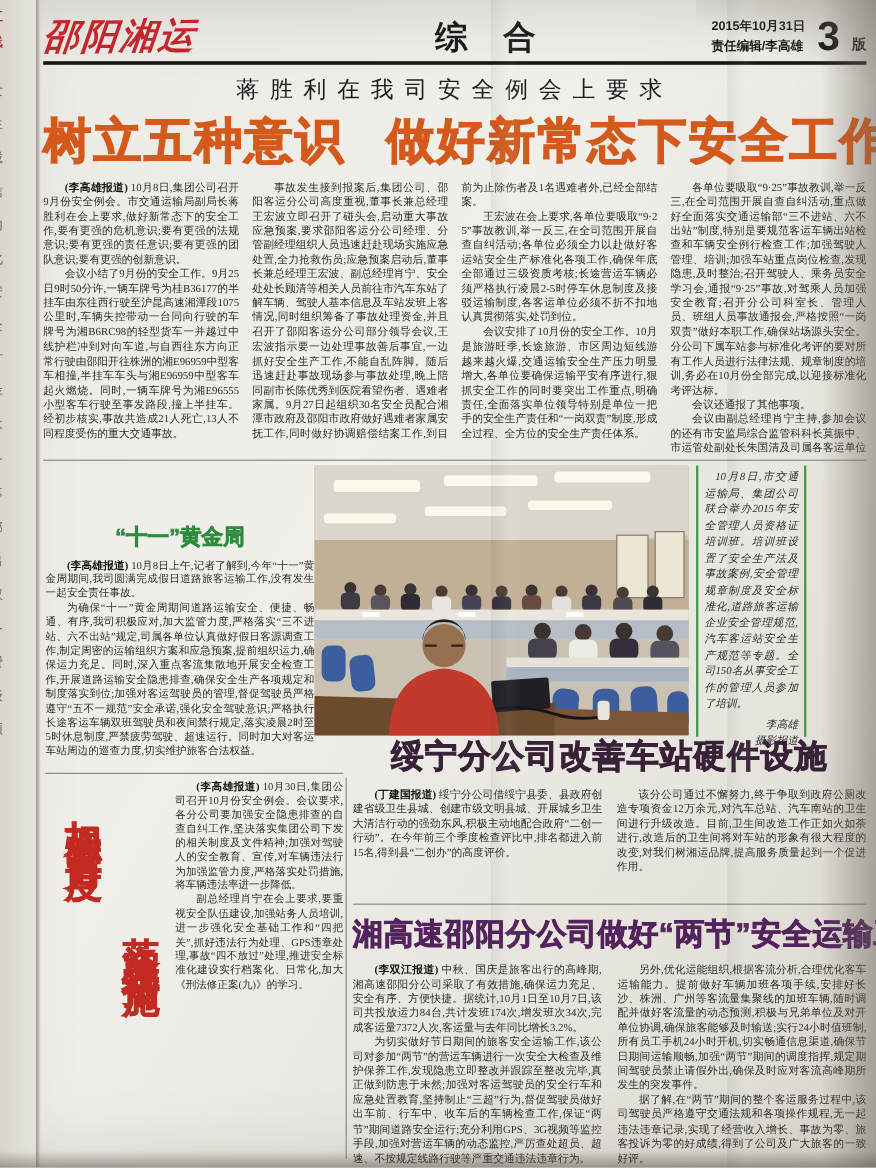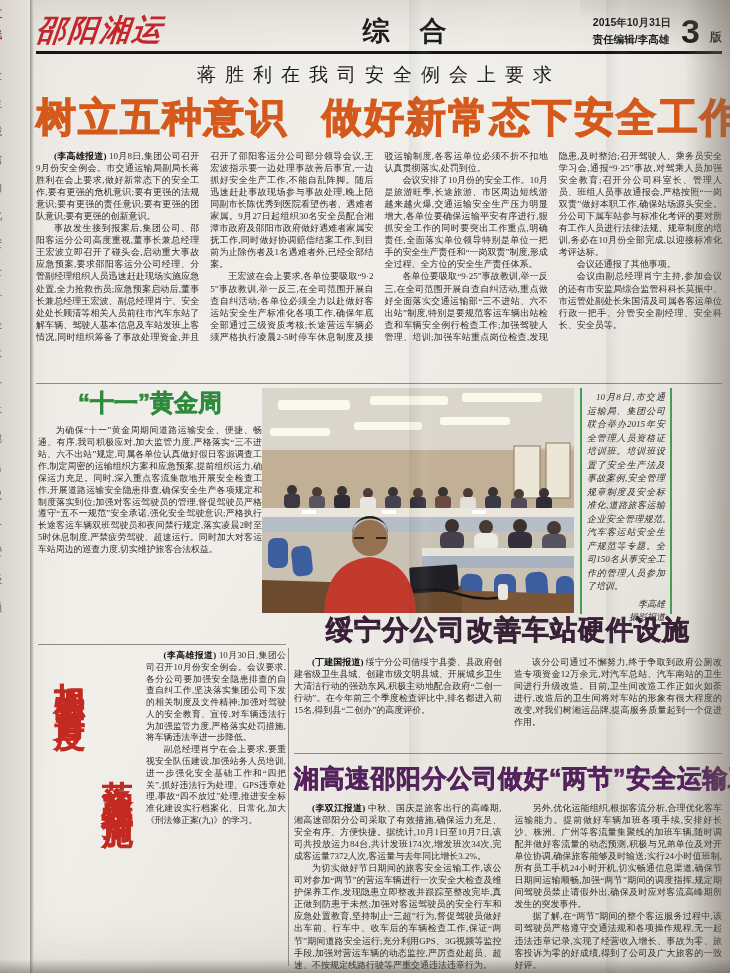--- a/index.html
+++ b/index.html
@@ -47,21 +47,21 @@
   .body-text{font-size:9px;line-height:1.34;text-align:justify;word-break:break-all;color:#2e2c2a;}
   .body-text p{margin:0;text-indent:2em;}
   .byl{font-weight:bold;color:#111;}
   .a1-body{position:absolute;top:150px;left:0;width:686px;height:230px;overflow:hidden;
     column-count:4;column-gap:11px;}
   .rule-h{position:absolute;left:0;width:686px;border-top:1px solid #8d8a84;}
   
   .gw{position:absolute;top:388px;left:2px;width:224px;}
   .gw-t{font-family:"Liberation Sans",sans-serif;font-weight:900;text-align:center;
     color:#2e8b3e;line-height:1.25;-webkit-text-stroke:.6px #2e8b3e;}
-  .gw-t .l1{font-size:24px;display:block;}
+  .gw-t .l1{font-size:18px;display:block;margin-top:48px;}
   .gw-t .l2{font-size:24px;display:block;letter-spacing:0px;}
   .gw-body{margin-top:7px;height:186px;overflow:hidden;font-size:8.9px;}
   
   .photo-unit{position:absolute;top:388px;left:226px;width:448px;height:226px;display:flex;}
   .photo{width:312px;height:225px;background:#cfc8bc;flex:0 0 auto;}
   .caption-box{margin-left:6px;width:92px;border-left:2px solid #459e52;border-right:2px solid #459e52;
     padding:3px 5px;font-size:9px;line-height:1.5;color:#2d2b28;font-style:italic;}
   .caption-box p{margin:0;text-indent:1em;word-break:break-all;text-align:justify;}
   .credit{margin-top:4px;text-align:right;font-style:italic;line-height:1.5;}
   
@@ -134,34 +134,36 @@
         <div class="page-ban">版</div>
       </div>
     </div>
 
     <div class="kicker">蒋胜利在我司安全例会上要求</div>
     <div class="a1-title">
       <span>树立五种意识</span><span class="gap"></span><span>做好新常态下安全工作</span>
     </div>
     <div class="a1-body body-text">
       <p><span class="byl">(李高雄报道)</span> <span>10月8日,集团公司召开9月份安全例会。市交通运输局副局长蒋胜利在会上要求,做好新常态下的安全工作,要有更强的危机意识;要有更强的法规意识;要有更强的责任意识;要有更强的团队意识;要有更强的创新意识。</span></p>
+      <p>会议小结了9月份的安全工作。9月25日9时50分许,一辆车牌号为桂B36177的半挂车由东往西行驶至沪昆高速湘潭段1075公里时,车辆失控带动一台同向行驶的车牌号为湘B6RC98的轻型货车一并越过中线护栏冲到对向车道,与自西往东方向正常行驶由邵阳开往株洲的湘E96959中型客车相撞,半挂车车头与湘E96959中型客车起火燃烧。同时,一辆车牌号为湘E96555小型客车行驶至事发路段,撞上半挂车。经初步核实,事故共造成21人死亡,13人不同程度受伤的重大交通事故。</p>
       <p>事故发生接到报案后,集团公司、邵阳客运分公司高度重视,董事长兼总经理王宏波立即召开了碰头会,启动重大事故应急预案,要求邵阳客运分公司经理、分管副经理组织人员迅速赶赴现场实施应急处置,全力抢救伤员;应急预案启动后,董事长兼总经理王宏波、副总经理肖宁、安全处处长顾清等相关人员前往市汽车东站了解车辆、驾驶人基本信息及车站发班上客情况,同时组织筹备了事故处理资金,并且召开了邵阳客运分公司部分领导会议,王宏波指示要一边处理事故善后事宜,一边抓好安全生产工作,不能自乱阵脚。随后迅速赶赴事故现场参与事故处理,晚上陪同副市长陈优秀到医院看望伤者、遇难者家属。9月27日起组织30名安全员配合湘潭市政府及邵阳市政府做好遇难者家属安抚工作,同时做好协调赔偿结案工作,到目前为止除伤者及1名遇难者外,已经全部结案。</p>
       <p>王宏波在会上要求,各单位要吸取“9·25”事故教训,举一反三,在全司范围开展自查自纠活动;各单位必须全力以赴做好客运站安全生产标准化各项工作,确保年底全部通过三级资质考核;长途营运车辆必须严格执行凌晨2-5时停车休息制度及接驳运输制度,各客运单位必须不折不扣地认真贯彻落实,处罚到位。</p>
       <p>会议安排了10月份的安全工作。10月是旅游旺季,长途旅游、市区周边短线游越来越火爆,交通运输安全生产压力明显增大,各单位要确保运输平安有序进行,狠抓安全工作的同时要突出工作重点,明确责任,全面落实单位领导特别是单位一把手的安全生产责任和“一岗双责”制度,形成全过程、全方位的安全生产责任体系。</p>
       <p>各单位要吸取“9·25”事故教训,举一反三,在全司范围开展自查自纠活动,重点做好全面落实交通运输部“三不进站、六不出站”制度,特别是要规范客运车辆出站检查和车辆安全例行检查工作;加强驾驶人管理、培训;加强车站重点岗位检查,发现隐患,及时整治;召开驾驶人、乘务员安全学习会,通报“9·25”事故,对驾乘人员加强安全教育;召开分公司科室长、管理人员、班组人员事故通报会,严格按照“一岗双责”做好本职工作,确保站场源头安全。分公司下属车站参与标准化考评的要对所有工作人员进行法律法规、规章制度的培训,务必在10月份全部完成,以迎接标准化考评达标。</p>
       <p>会议还通报了其他事项。</p>
       <p>会议由副总经理肖宁主持,参加会议的还有市安监局综合监管科科长莫振中、市运管处副处长朱国清及司属各客运单位行政一把手、分管安全副经理、安全科长、安全员等。</p>
     </div>
     <div class="rule-h" style="top:383px;"></div>
 
     <div class="gw">
       <div class="gw-t">
         <span class="l1">“十一”黄金周</span>
       </div>
       <div class="gw-body body-text">
+        <p><span class="byl">(李高雄报道)</span> <span>10月8日上午,记者了解到,今年“十一”黄金周期间,我司圆满完成假日道路旅客运输工作,没有发生一起安全责任事故。</span></p>
         <p>为确保“十一”黄金周期间道路运输安全、便捷、畅通、有序,我司积极应对,加大监管力度,严格落实“三不进站、六不出站”规定,司属各单位认真做好假日客源调查工作,制定周密的运输组织方案和应急预案,提前组织运力,确保运力充足。同时,深入重点客流集散地开展安全检查工作,开展道路运输安全隐患排查,确保安全生产各项规定和制度落实到位;加强对客运驾驶员的管理,督促驾驶员严格遵守“五不一规范”安全承诺,强化安全驾驶意识;严格执行长途客运车辆双班驾驶员和夜间禁行规定,落实凌晨2时至5时休息制度,严禁疲劳驾驶、超速运行。同时加大对客运车站周边的巡查力度,切实维护旅客合法权益。</p>
       </div>
     </div>
 
     <div class="photo-unit">
       <svg class="photo" viewBox="0 0 312 225" xmlns="http://www.w3.org/2000/svg">
         <rect x="0" y="0" width="312" height="225" fill="#c9c1b2"></rect>
         <polygon points="0,0 312,0 312,58 0,80" fill="#dbd6cc"></polygon>
         <g fill="#fdfaee" opacity="0.95">
           <rect x="16" y="12" width="72" height="10" rx="3"></rect>

